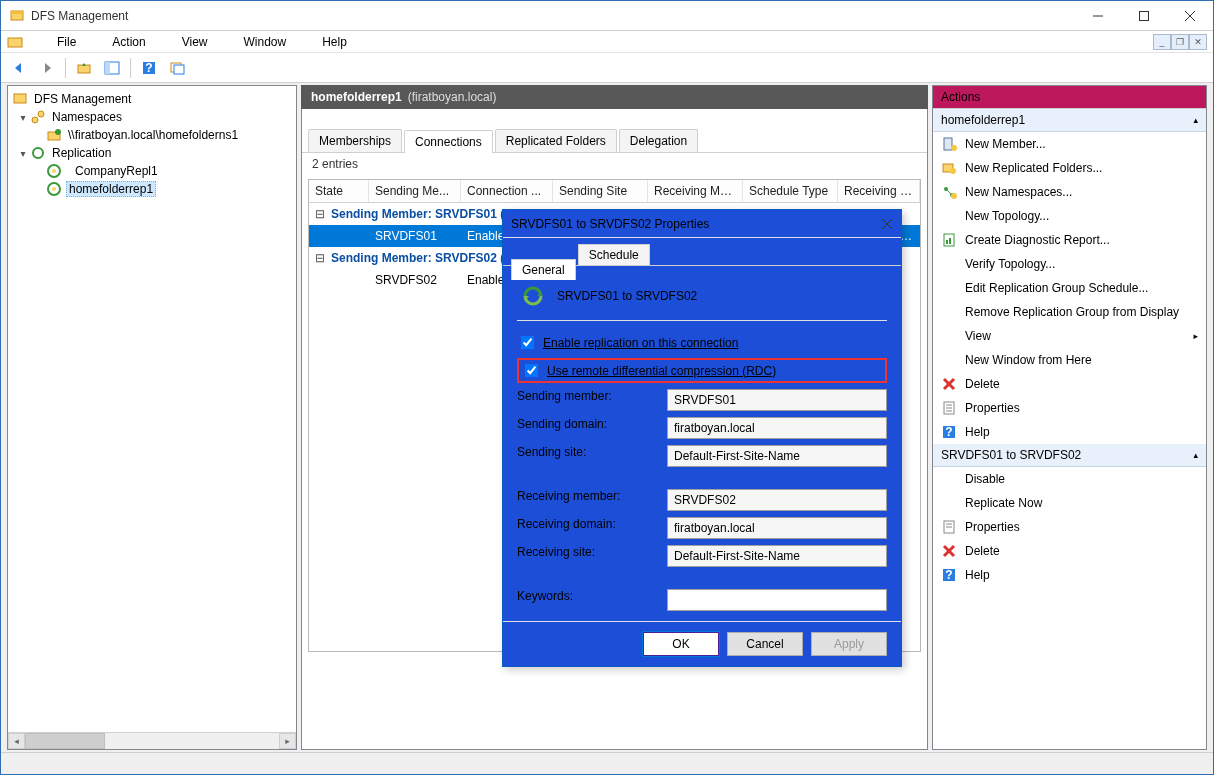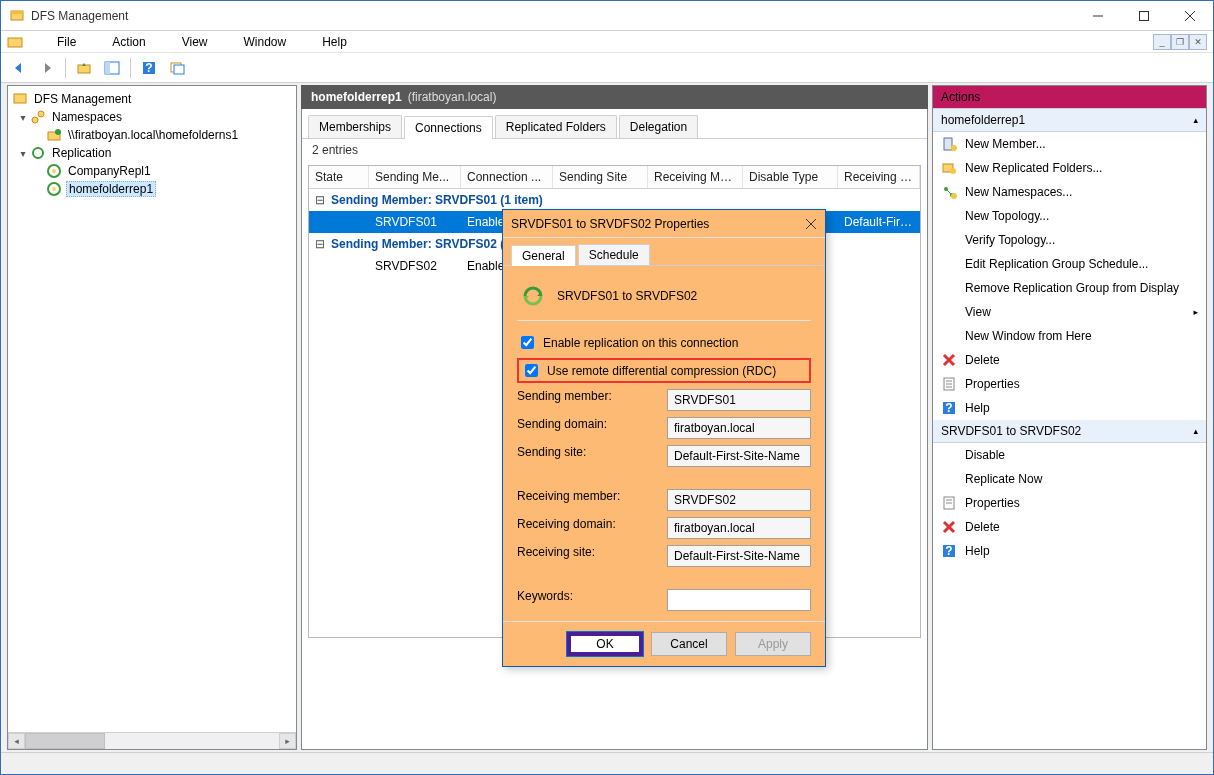--- a/index.html
+++ b/index.html
@@ -27,21 +27,21 @@
   .tree{padding:4px 2px;}
   .tree-row{display:flex;align-items:center;height:18px;white-space:nowrap;}
   .twisty{width:14px;text-align:center;color:#555;font-size:10px;}
   .tree-icon{width:16px;height:16px;margin-right:4px;display:inline-flex;align-items:center;justify-content:center;}
   .tree-row.selected .tree-label{background:#cde8ff;border:1px dotted #7bb3e0;padding:0 2px;}
   .tree-label{padding:0 2px;}
   .center-pane{flex:1;display:flex;flex-direction:column;margin:2px;min-width:0;}
   .center-header{background:#585858;color:#fff;height:24px;display:flex;align-items:center;padding:0 10px;font-weight:600;}
   .center-header .sub{font-weight:400;color:#ddd;margin-left:6px;}
   .center-body{flex:1;background:#fff;border:1px solid #828790;border-top:none;position:relative;overflow:hidden;}
-  .tabstrip{display:flex;align-items:flex-end;height:30px;padding:6px 6px 0 6px;gap:2px;border-bottom:1px solid #cfcfcf;}
+  .tabstrip{display:flex;align-items:flex-end;height:44px;padding:6px 6px 0 6px;gap:2px;border-bottom:1px solid #cfcfcf;}
   .tab{padding:4px 10px;border:1px solid #cfcfcf;border-bottom:none;background:#f4f4f4;border-radius:2px 2px 0 0;}
   .tab.active{background:#fff;position:relative;top:1px;}
   .entries{padding:4px 10px;color:#333;}
   .grid{margin:4px 6px;border:1px solid #b9b9b9;}
   .grid-head{display:flex;background:#fdfdfd;border-bottom:1px solid #d0d0d0;}
   .grid-head .col{padding:4px 6px;border-right:1px solid #e4e4e4;color:#222;white-space:nowrap;overflow:hidden;text-overflow:ellipsis;}
   .grid-body{background:#fff;}
   .group-row{display:flex;align-items:center;padding:4px 6px;color:#0a4fa3;font-weight:600;}
   .group-row .tw{width:16px;color:#555;font-weight:400;}
   .data-row{display:flex;align-items:center;height:22px;}
@@ -49,37 +49,37 @@
   .data-row.selected{background:#0078d7;color:#fff;}
   
   .actions-pane{width:275px;margin:2px 6px 2px 2px;border:1px solid #828790;background:#fff;display:flex;flex-direction:column;}
   .actions-title{background:#be185d;padding:4px 8px;border-bottom:1px solid #d0d0d0;font-weight:400;}
   .actions-group{background:#e8f0fb;padding:4px 8px;border-bottom:1px solid #c8d5e8;display:flex;align-items:center;}
   .actions-group .caret{margin-left:auto;font-size:9px;}
   .action-item{display:flex;align-items:center;padding:4px 8px;gap:8px;}
   .action-item .icon{width:16px;height:16px;display:flex;align-items:center;justify-content:center;}
   .action-item .arrow{margin-left:auto;font-size:9px;}
   
-  .dialog{position:absolute;left:200px;top:100px;width:324px;background:#fdba74;border:1px solid #0a5bbf;box-shadow:3px 3px 8px rgba(0,0,0,.2);}
+  .dialog{position:absolute;left:200px;top:100px;width:400px;background:#1d4ed8;border:1px solid #0a5bbf;box-shadow:3px 3px 8px rgba(0,0,0,.2);}
   .dlg-title{height:28px;display:flex;align-items:center;padding:0 8px;border-bottom:1px solid #e0e0e0;}
   .dlg-title .t{flex:1;}
   .dlg-tabs{display:flex;padding:6px 8px 0 8px;gap:2px;border-bottom:1px solid #cfcfcf;}
   .dlg-tab{padding:3px 10px;border:1px solid #cfcfcf;border-bottom:none;background:#f4f4f4;}
-  .dlg-tab.active{background:#fff;position:relative;top:1px;}
+  .dlg-tab.active{background:#fff;position:relative;top:15px;}
   .dlg-body{padding:10px 14px;}
   .dlg-hdr{display:flex;align-items:center;gap:10px;padding:6px 2px 10px 2px;border-bottom:1px solid #e0e0e0;margin-bottom:10px;}
-  .chk-row{display:flex;align-items:center;gap:6px;margin-bottom:4px;padding:2px 0;}
+  .chk-row{display:flex;align-items:center;gap:6px;margin-bottom:4px;padding:2px 0;text-decoration:underline;}
   .highlight{border:2px solid #e33;padding:1px 6px 1px 2px;}
   .form-grid{display:grid;grid-template-columns:140px 1fr;gap:6px 10px;margin-top:6px;}
   .form-grid input{height:22px;border:1px solid #a0a0a0;background:#f6f6f6;padding:0 6px;width:100%;}
   .form-grid .blank input{background:#fff;}
   .form-sep{grid-column:1 / -1;height:10px;}
   .dlg-btns{display:flex;justify-content:flex-end;gap:8px;padding:10px 14px;border-top:1px solid #e0e0e0;}
   .dlg-btn{min-width:76px;height:24px;border:1px solid #adadad;background:#e1e1e1;display:flex;align-items:center;justify-content:center;}
-  .dlg-btn.primary{border:4px solid #4c1d95;background:#fff;outline:1px solid #0078d7;}
+  .dlg-btn.primary{border:1px solid #4c1d95;background:#fff;outline:1px solid #0078d7;}
   .dlg-btn.disabled{color:#9a9a9a;}
   
   .tree-scroll{position:absolute;bottom:0;left:0;right:0;height:17px;background:#f0f0f0;border-top:1px solid #d0d0d0;display:flex;}
   .sb-btn{width:17px;height:100%;background:#e6e6e6;border:1px solid #cfcfcf;display:flex;align-items:center;justify-content:center;font-size:9px;color:#666;}
   .sb-track{flex:1;position:relative;}
   .sb-thumb{position:absolute;left:0;top:0;bottom:0;width:80px;background:#cfcfcf;border:1px solid #bfbfbf;}
   .statusbar{height:22px;border-top:1px solid #d0d0d0;background:#f0f0f0;}
   svg{display:block;}
 </style>
 </head>
@@ -206,21 +206,21 @@
         <div class="tree-row" style="padding-left:6px;">
           <span class="twisty">▾</span>
           <span class="tree-icon">
               <svg width="16" height="16">
                 <path d="M3 8 A5 5 0 0 1 13 8" fill="none" stroke="#3a9a3a" stroke-width="2"></path>
                 <path d="M13 8 A5 5 0 0 1 3 8" fill="none" stroke="#3a9a3a" stroke-width="2"></path>
               </svg>
             </span>
           <span class="tree-label">Replication</span>
         </div>
-        <div class="tree-row" style="padding-left:36px;">
+        <div class="tree-row" style="padding-left:36px;gap:7px;">
           <span class="tree-icon">
               <svg width="16" height="16">
                 <circle cx="8" cy="8" r="6" fill="none" stroke="#3a9a3a" stroke-width="2"></circle>
                 <circle cx="8" cy="8" r="2" fill="#fbd36b"></circle>
               </svg>
             </span>
           <span class="tree-label">CompanyRepl1</span>
         </div>
         <div class="tree-row selected" style="padding-left:36px;">
           <span class="tree-icon">
@@ -254,21 +254,21 @@
           <div class="tab">Delegation</div>
         </div>
         <div class="entries">2 entries</div>
         <div class="grid">
           <div class="grid-head">
             <div class="col" style="width:60px;">State</div>
             <div class="col" style="width:92px;">Sending Me...</div>
             <div class="col" style="width:92px;">Connection ...</div>
             <div class="col" style="width:95px;">Sending Site</div>
             <div class="col" style="width:95px;">Receiving Me...</div>
-            <div class="col" style="width:95px;">Disable Type</div>
+            <div class="col" style="width:95px;">Schedule Type</div>
             <div class="col" style="flex:1;">Receiving Site</div>
           </div>
           <div class="grid-body">
             <div class="group-row">
               <span class="tw">⊟</span>
               <span>Sending Member: SRVDFS01 (1 item)</span>
             </div>
             <div class="data-row selected">
               <div class="cell" style="width:60px;"></div>
               <div class="cell" style="width:92px;">SRVDFS01</div>
@@ -388,20 +388,30 @@
               <circle cx="13" cy="12" r="3" fill="#f5c842"></circle>
             </svg>
           </span>
         <span>New Namespaces...</span>
       </div>
       <div class="action-item">
         <span class="icon"></span>
         <span>New Topology...</span>
       </div>
       <div class="action-item">
+        <span class="icon">
+            <svg width="16" height="16">
+              <rect x="3" y="2" width="10" height="12" fill="#fff" stroke="#3a9a3a"></rect>
+              <rect x="5" y="8" width="2" height="4" fill="#3a9a3a"></rect>
+              <rect x="8" y="6" width="2" height="6" fill="#3a9a3a"></rect>
+            </svg>
+          </span>
+        <span>Create Diagnostic Report...</span>
+      </div>
+      <div class="action-item">
         <span class="icon"></span>
         <span>Verify Topology...</span>
       </div>
       <div class="action-item">
         <span class="icon"></span>
         <span>Edit Replication Group Schedule...</span>
       </div>
       <div class="action-item">
         <span class="icon"></span>
         <span>Remove Replication Group from Display</span>

